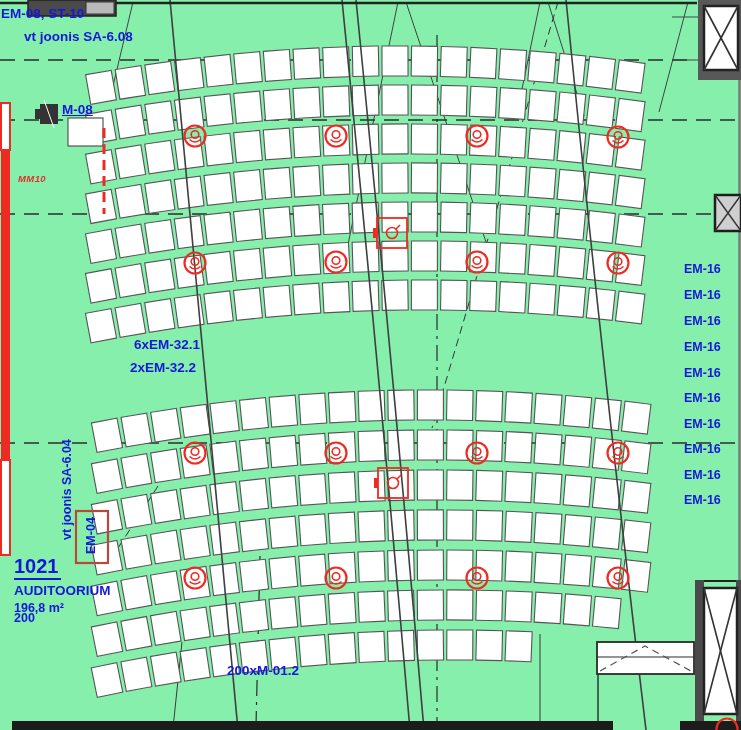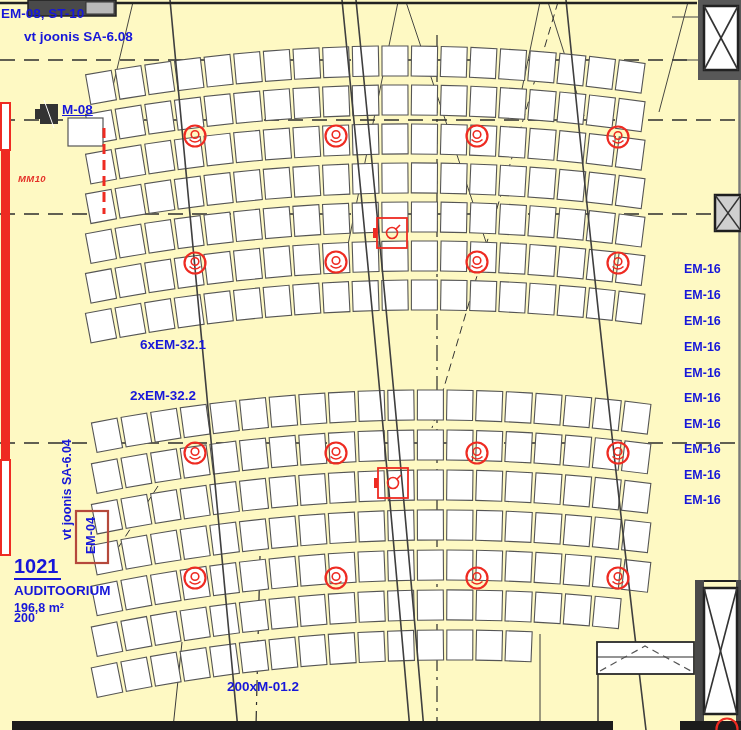--- a/index.html
+++ b/index.html
@@ -1,17 +1,17 @@
 <!DOCTYPE html>
 <html><head>
 <meta charset="utf-8">
 <style>
   html,body{margin:0;padding:0;background:#ffffff;}
   #stage{
-    position:relative;width:741px;height:730px;background:#fef9c3;overflow:hidden;
+    position:relative;width:741px;height:730px;background:#86efac;overflow:hidden;
     font-family:"Liberation Sans",sans-serif;
   }
   #plan{position:absolute;left:0;top:0;}
   .lbl{position:absolute;font-weight:bold;color:#1717d9;white-space:nowrap;line-height:1.05;}
   .lbl.red{color:#e43027;}
   .f14{font-size:13.5px;}
   .f13{font-size:12.5px;}
   .f10{font-size:9.5px;letter-spacing:.4px;}
   .roomnum{font-size:20px;border-bottom:2.5px solid #1717d9;padding:0 2px 1px 0;}
   .vert{transform:rotate(-90deg);text-align:center;}
@@ -447,23 +447,23 @@
           <rect x="-19" y="-5" width="4" height="10" fill="#ee2b22" stroke="none"></rect>
         </g>
         <circle cx="727" cy="729" r="10.5" fill="none" stroke="#ee2b22" stroke-width="2.2"></circle>
       </g>
     </svg>
 
   <div class="lbl f14" style="left:1px;top:7px;">EM-08, ST-10</div>
   <div class="lbl f14" style="left:24px;top:30px;">vt joonis SA-6.08</div>
   <div class="lbl f14" style="left:62px;top:103px;text-decoration:underline;">M-08</div>
   <div class="lbl red f10" style="left:18px;top:174px;font-style:italic;">MM10</div>
-  <div class="lbl f14" style="left:140px;top:338px;">6xEM-32.1</div>
-  <div class="lbl f14" style="left:130px;top:361px;margin-top:28px;">2xEM-32.2</div>
-  <div class="lbl f14" style="left:227px;top:680px;">200xM-01.2</div>
+  <div class="lbl f14" style="left:134px;top:338px;">6xEM-32.1</div>
+  <div class="lbl f14" style="left:130px;top:361px;">2xEM-32.2</div>
+  <div class="lbl f14" style="left:227px;top:664px;">200xM-01.2</div>
 
   <div class="lbl f13 vert" style="left:1px;top:483px;width:134px;">vt joonis SA-6.04</div>
   <div class="lbl f13 vert" style="left:64px;top:529px;width:56px;">EM-04</div>
 
   <div class="lbl roomnum" style="left:14px;top:556px;">1021</div>
   <div class="lbl f14" style="left:14px;top:584px;">AUDITOORIUM</div>
   <div class="lbl f13" style="left:14px;top:602px;">196,8 m²</div>
   <div class="lbl f13" style="left:14px;top:612px;text-align:center;">200</div>
 
   <div id="em16col">

